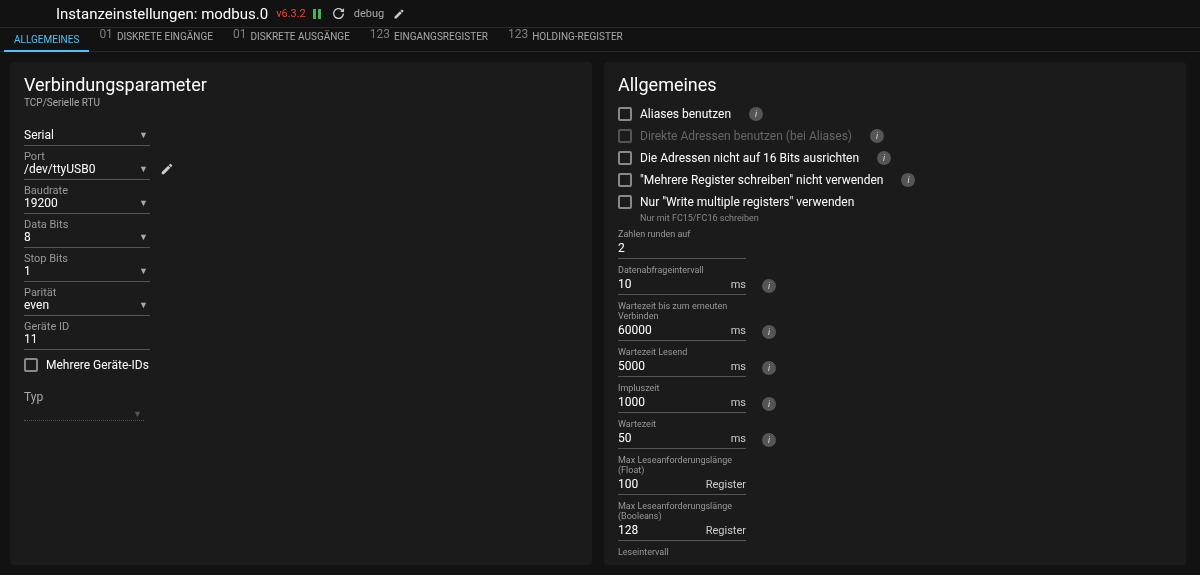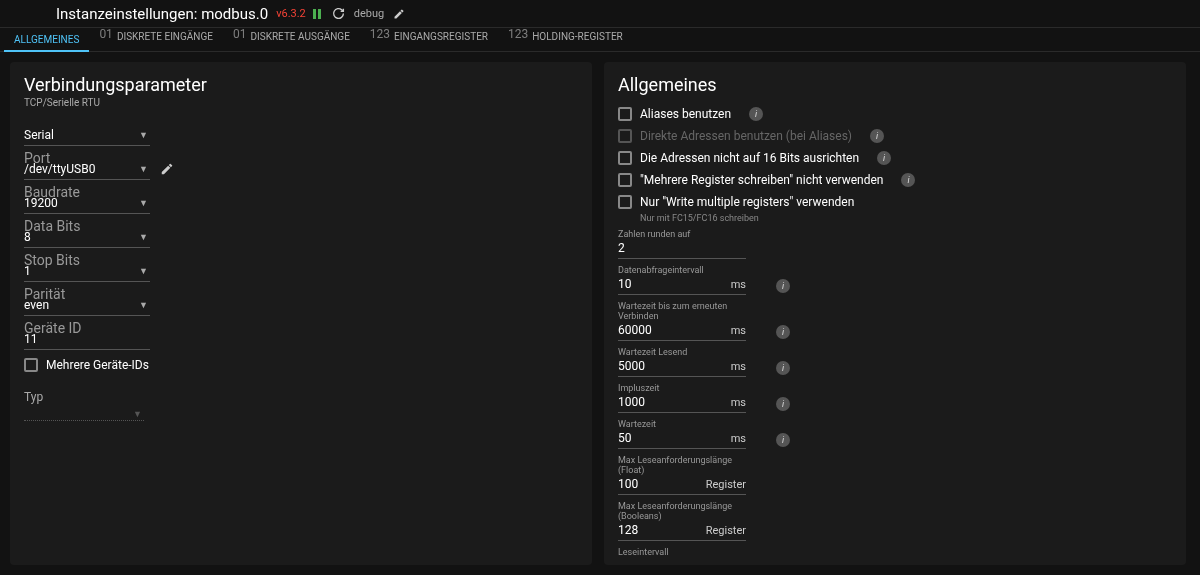--- a/index.html
+++ b/index.html
@@ -14,38 +14,38 @@
 .tab.active { color: #4fc3f7; }
 .tab.active::after { content: ""; position: absolute; bottom: -1px; left: 0; right: 0; height: 2px; background: #4fc3f7; }
 .tab-sup { font-size: 12px; opacity: 0.7; margin-bottom: 4px; }
 .content { display: flex; padding: 10px; gap: 12px; height: calc(575px - 52px); }
 .panel { background: #1b1b1b; border-radius: 4px; padding: 12px 14px; overflow-y: auto; }
 .panel-left { width: 582px; }
 .panel-right { width: 582px; }
 .panel-title { font-size: 18px; font-weight: 400; margin-bottom: 2px; }
 .panel-sub { font-size: 10px; color: #aaa; margin-bottom: 10px; }
 .field { position: relative; width: 126px; margin-bottom: 6px; }
-.field-label { position: absolute; top: -2px; left: 0; font-size: 14px; color: #999; }
+.field-label { position: absolute; top: -2px; left: 0; font-size: 11px; color: #999; }
 .field-input { width: 100%; background: transparent; border: none; border-bottom: 1px solid #555; color: #fff; font-size: 12px; padding: 10px 0 3px 0; outline: none; }
 .field-select { appearance: none; }
 .field-arrow { position: absolute; right: 2px; bottom: 6px; font-size: 9px; color: #aaa; pointer-events: none; }
 .field-row { display: flex; align-items: flex-end; gap: 10px; }
 .edit-icon { color: #bbb; cursor: pointer; margin-bottom: 6px; }
 .checkbox-row { display: flex; align-items: center; gap: 8px; margin: 8px 0; font-size: 12px; }
 .checkbox-row.disabled { color: #666; }
 .checkbox { width: 14px; height: 14px; border: 2px solid #888; border-radius: 2px; flex-shrink: 0; }
 .checkbox.disabled { border-color: #555; }
 .info-icon { width: 14px; height: 14px; border-radius: 50%; background: #555; color: #ddd; font-size: 9px; display: inline-flex; align-items: center; justify-content: center; margin-left: 10px; font-style: italic; cursor: pointer; }
 .sub-note { font-size: 9px; color: #888; margin-left: 22px; margin-top: -4px; margin-bottom: 6px; }
 .num-field { position: relative; width: 128px; margin-bottom: 6px; }
 .num-label { font-size: 9px; color: #999; display: block; }
 .num-input-row { display: flex; align-items: baseline; border-bottom: 1px solid #555; }
 .num-input { background: transparent; border: none; color: #fff; font-size: 12px; width: 100%; outline: none; padding: 2px 0 3px 0; }
 .unit { font-size: 11px; color: #ccc; margin-left: 4px; }
-.num-wrap { display: flex; align-items: flex-end; gap: 20px; }
+.num-wrap { display: flex; align-items: flex-end; gap: 6px; }
 .type-field { margin-top: 14px; width: 120px; position: relative; }
 .type-label { font-size: 12px; color: #aaa; }
 .type-underline { border-bottom: 1px dotted #555; height: 16px; }
 </style>
 </head>
 <body>
 
 <div class="topbar">
   <span class="topbar-title">Instanzeinstellungen: modbus.0</span>
   <span class="version">v6.3.2</span>

